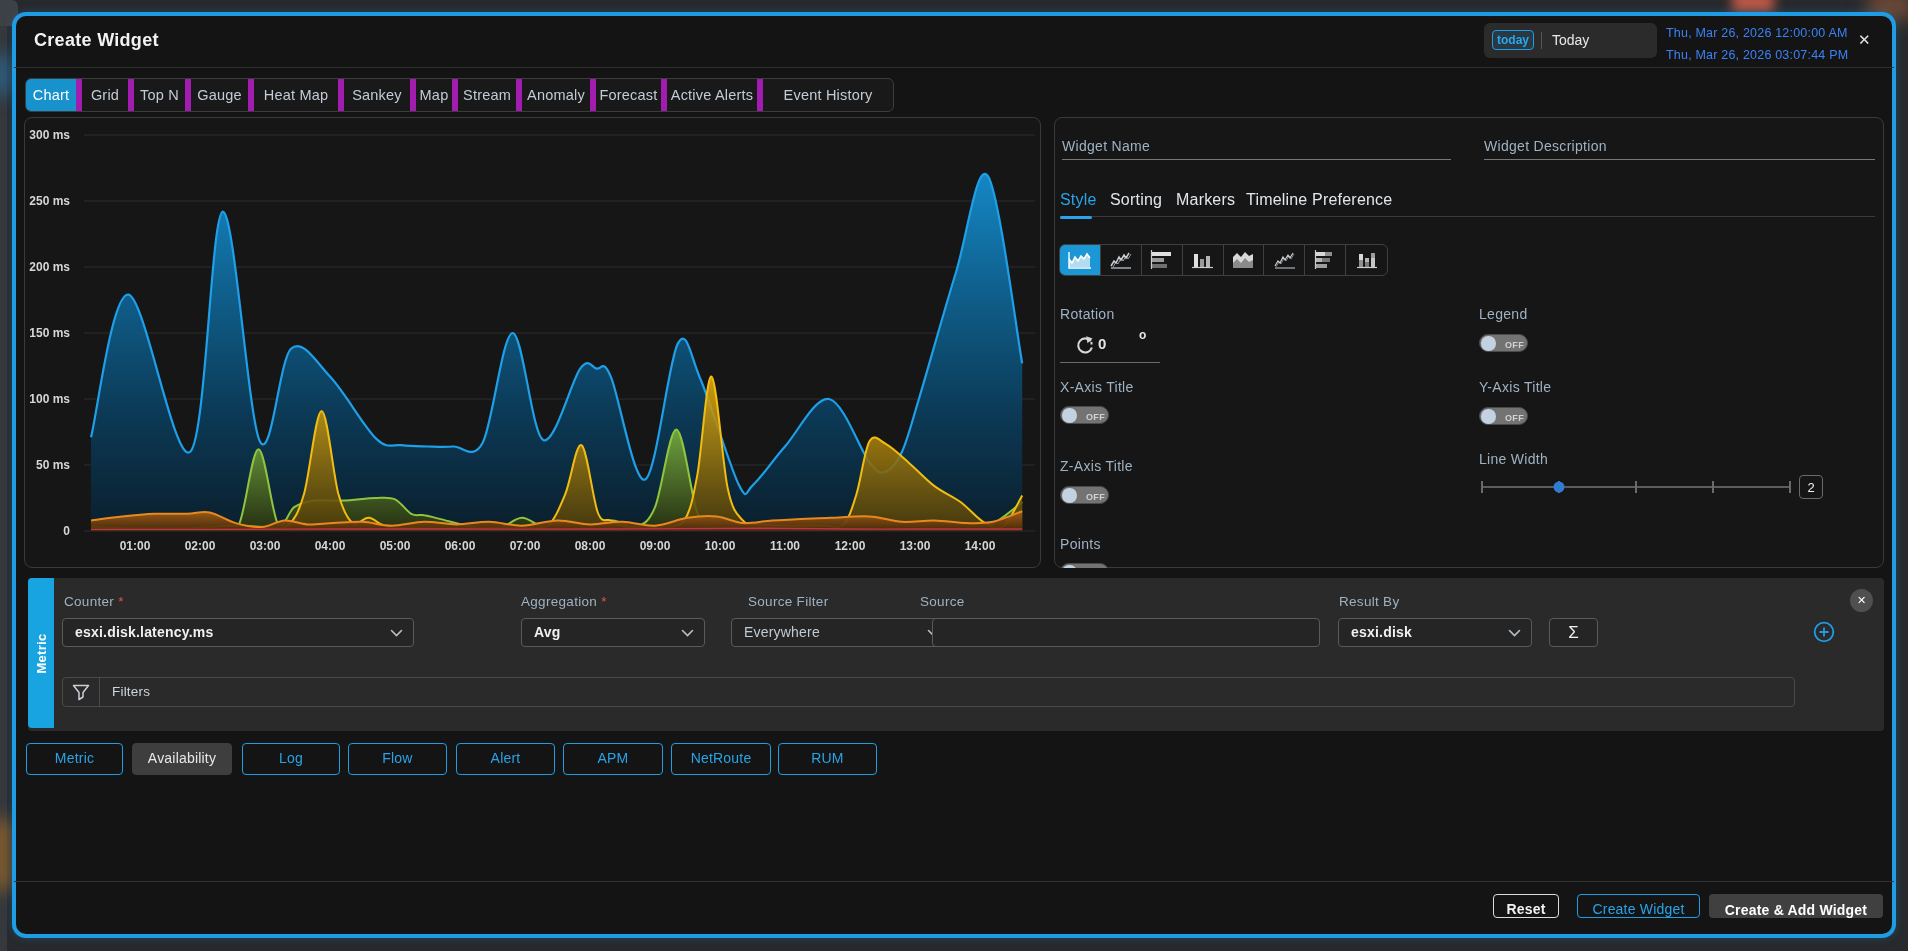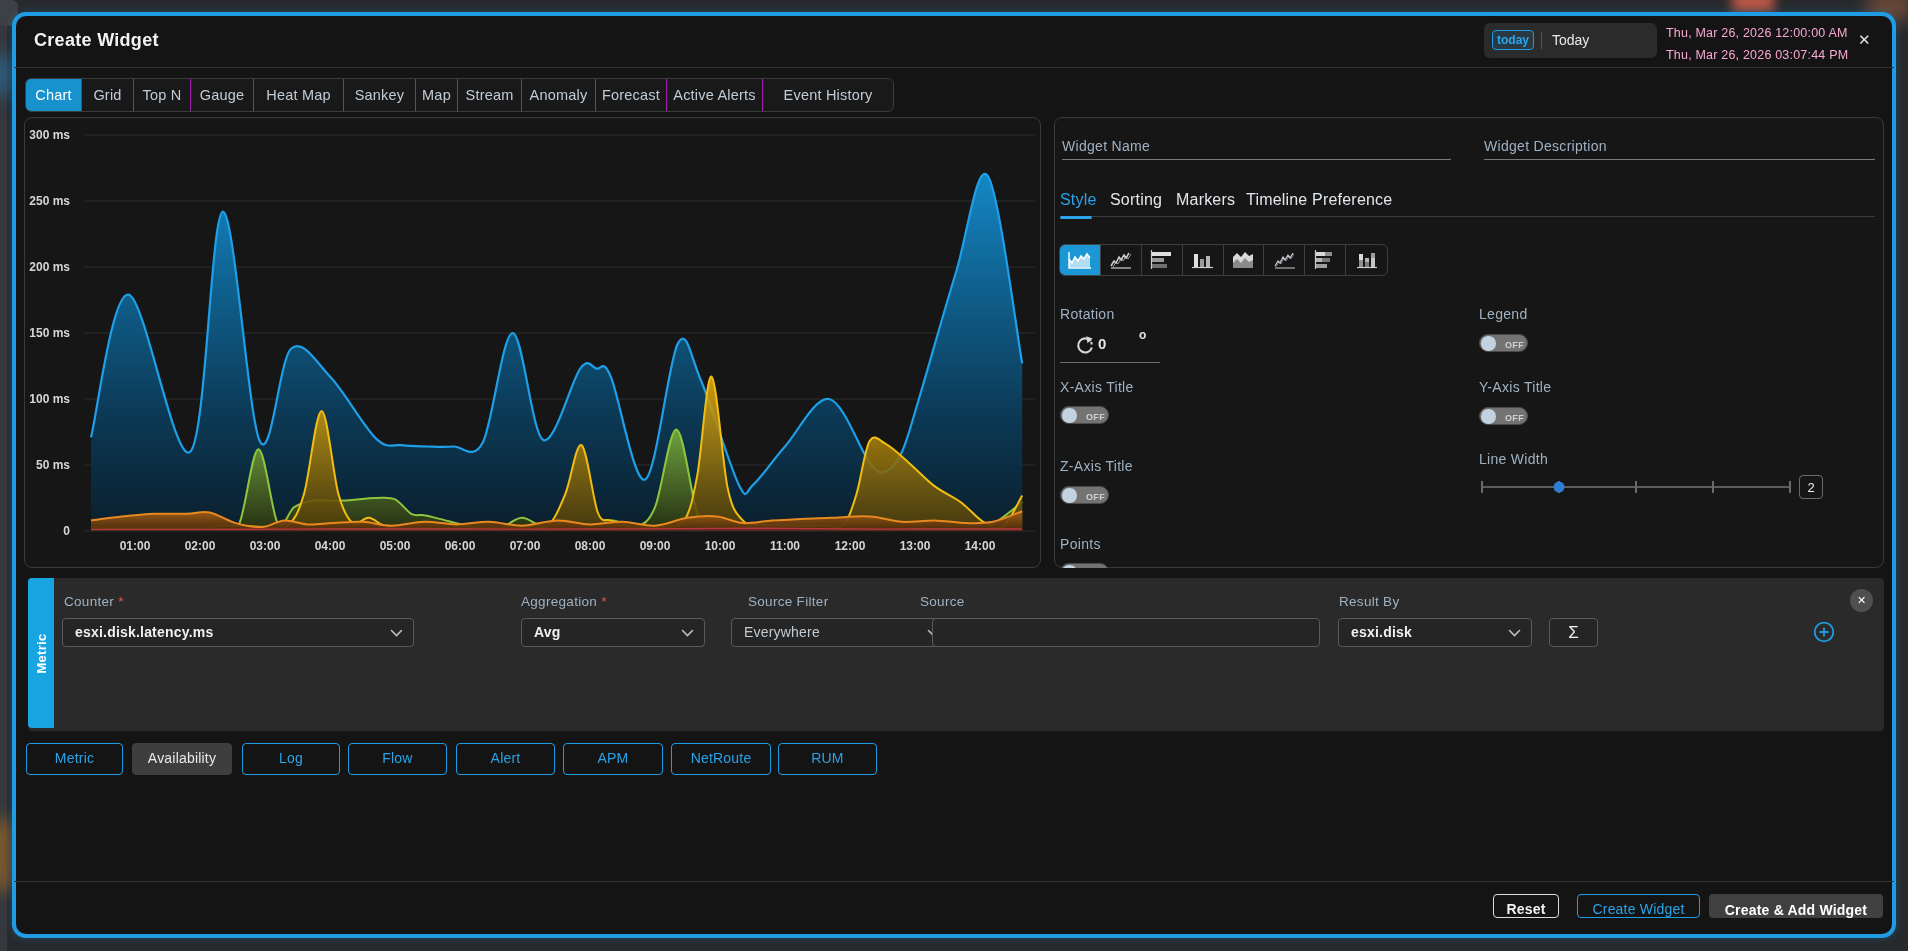--- a/index.html
+++ b/index.html
@@ -8,25 +8,25 @@
 .abs { position:absolute; }
 .blob { position:absolute; filter:blur(9px); }
 .modal { position:absolute; left:12px; top:12px; width:1884px; height:926px;
   background:#141414; border:4px solid #1F9CE4; border-radius:14px; box-shadow:0 0 9px rgba(30,155,228,.28); }
 .hdr-line { position:absolute; left:14px; top:67px; width:1880px; height:1px; background:#2f2f2f; }
 .title { position:absolute; left:34px; top:30px; font-size:18px; font-weight:bold; color:#f2f2f2; letter-spacing:.3px; }
 .datebox { position:absolute; left:1484px; top:23px; width:173px; height:35px; background:#2b2b2b; border-radius:6px; }
 .todaychip { position:absolute; left:8px; top:7px; width:42px; height:20px; border:1px solid #1e9de4; border-radius:4px; background:rgba(30,157,228,.13); color:#2aa7ec; font-size:12px; font-weight:bold; text-align:center; line-height:19px; }
 .datesep { position:absolute; left:57px; top:9px; width:1px; height:17px; background:#555; }
 .todaytxt { position:absolute; left:68px; top:9px; font-size:14px; color:#e9e9e9; }
-.dates { position:absolute; left:1666px; top:23px; font-size:12.5px; color:#f9a8d4; line-height:21.5px; letter-spacing:.2px; }
+.dates { position:absolute; left:1666px; top:23px; font-size:12.5px; color:#3b82f6; line-height:21.5px; letter-spacing:.2px; }
 .xclose { position:absolute; left:1858px; top:31px; font-size:15px; color:#e3e3e3; }
 
 .tabs { position:absolute; left:25px; top:78px; height:34px; display:flex; border:1px solid #3c3c3c; border-radius:6px; background:#191919; }
-.tab { height:32px; line-height:32px; text-align:center; color:#c2ccd7; font-size:14.5px; border-right:1px solid #a21caf; letter-spacing:.2px; }
+.tab { height:32px; line-height:32px; text-align:center; color:#c2ccd7; font-size:14.5px; border-right:6px solid #a21caf; letter-spacing:.2px; }
 .tab:last-child { border-right:none; }
 .tab.sel { background:#1892CC; color:#fff; border-radius:5px 0 0 5px; }
 
 .panel { position:absolute; border:1px solid #3a3a3a; border-radius:8px; background:#161616; }
 .axlab { font-size:12px; font-weight:bold; fill:#d4d6d8; font-family:"Liberation Sans",sans-serif; }
 
 .lab { position:absolute; color:#9fb2c3; font-size:14px; letter-spacing:.3px; }
 .uline { position:absolute; height:1px; background:#787878; }
 .stab { position:absolute; font-size:16px; color:#e2e7ec; letter-spacing:.2px; }
 .toggle { position:absolute; width:49px; height:18px; border:1px solid #4a4a4a; border-radius:9px; background:#737373; }
@@ -306,20 +306,27 @@
   <div class="sel-box" style="left:904px;width:388px"></div>
   <div class="sel-box" style="left:1310px;width:194px">esxi.disk<svg style="position:absolute;right:10px;top:10px" width="13" height="8" viewBox="0 0 13 8">
         <path d="M1.5 1.5 L6.5 6.5 L11.5 1.5" fill="none" stroke="#b8c0c8" stroke-width="1.6" stroke-linecap="round"></path>
       </svg></div>
   <div class="sel-box" style="left:1521px;width:49px;text-align:center;padding-left:0;font-weight:normal;font-size:17px">Σ</div>
   <svg class="abs" style="left:1785px;top:43px" width="22" height="22" viewBox="0 0 22 22">
       <circle cx="11" cy="11" r="9.3" fill="none" stroke="#1E9DE4" stroke-width="1.8"></circle>
       <path d="M11 6.5 L11 15.5 M6.5 11 L15.5 11" stroke="#1E9DE4" stroke-width="1.8"></path>
     </svg>
   <div class="abs" style="left:1822px;top:11px;width:23px;height:23px;border-radius:50%;background:#4f4f4f;color:#fff;font-size:11px;text-align:center;line-height:23px">✕</div>
+  <div class="filters">
+    <svg class="abs" style="left:9px;top:6px" width="18" height="17" viewBox="0 0 18 17">
+        <path d="M1.5 1.5 L16.5 1.5 L11 8.5 L11 13 L7 15.5 L7 8.5 Z" fill="none" stroke="#c8d0d8" stroke-width="1.5" stroke-linejoin="round"></path>
+      </svg>
+    <div class="abs" style="left:36px;top:0;width:1px;height:28px;background:#4a4a4a"></div>
+    <div class="abs" style="left:49px;top:6px;color:#ccd4dc;font-size:13.5px;letter-spacing:.2px">Filters</div>
+  </div>
 </div>
 
 <div class="srcbtn" style="left:26px;width:97px">Metric</div>
 <div class="srcbtn sel" style="left:132px;width:100px">Availability</div>
 <div class="srcbtn" style="left:242px;width:98px">Log</div>
 <div class="srcbtn" style="left:348px;width:99px">Flow</div>
 <div class="srcbtn" style="left:456px;width:99px">Alert</div>
 <div class="srcbtn" style="left:563px;width:100px">APM</div>
 <div class="srcbtn" style="left:671px;width:100px">NetRoute</div>
 <div class="srcbtn" style="left:778px;width:99px">RUM</div>

